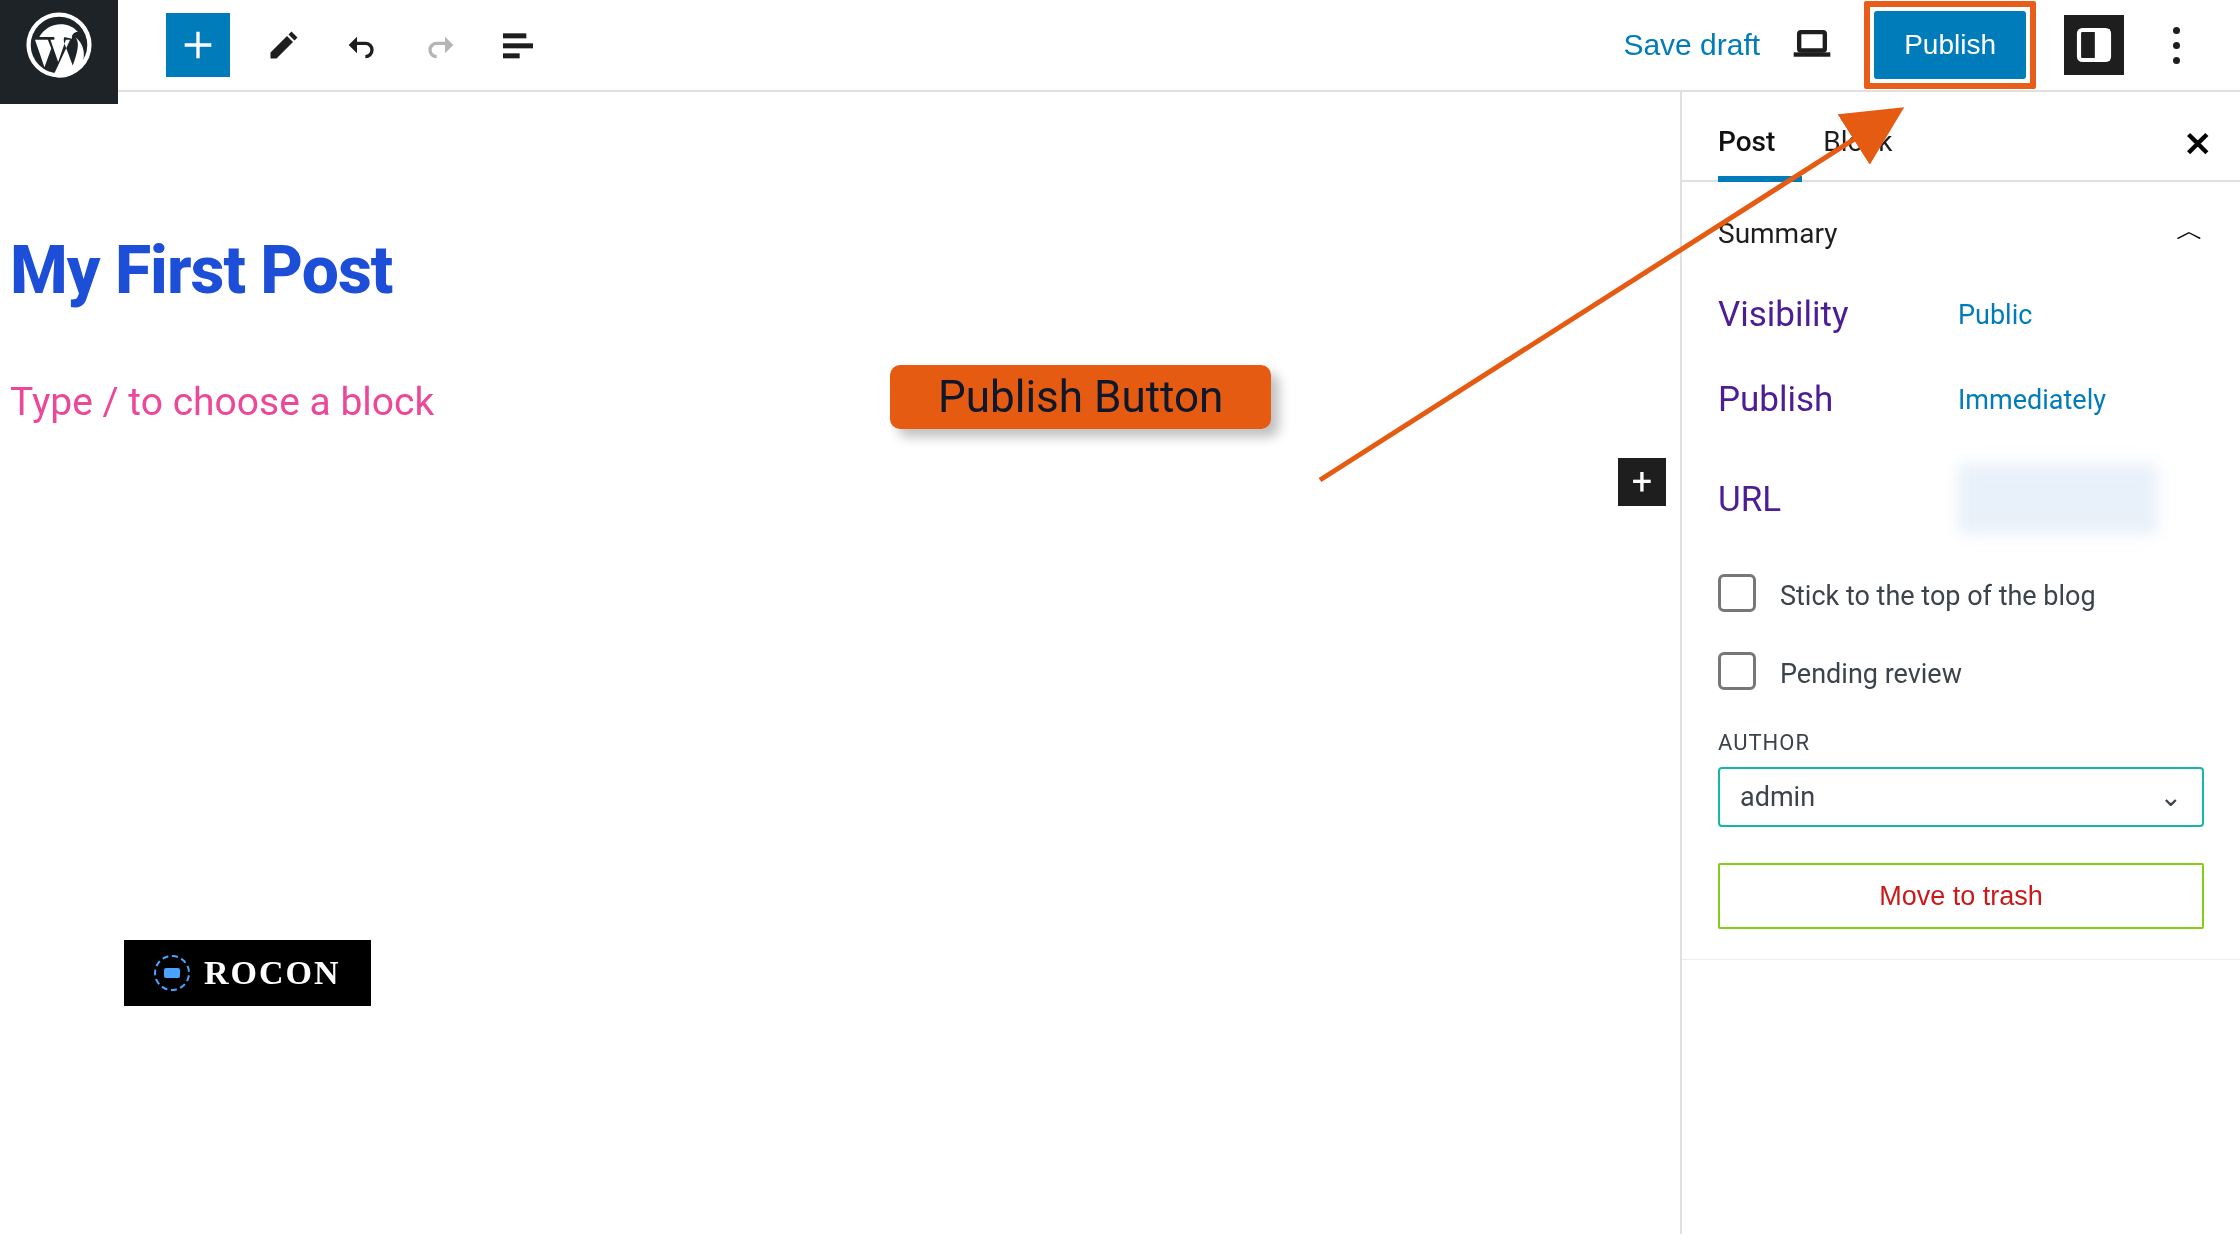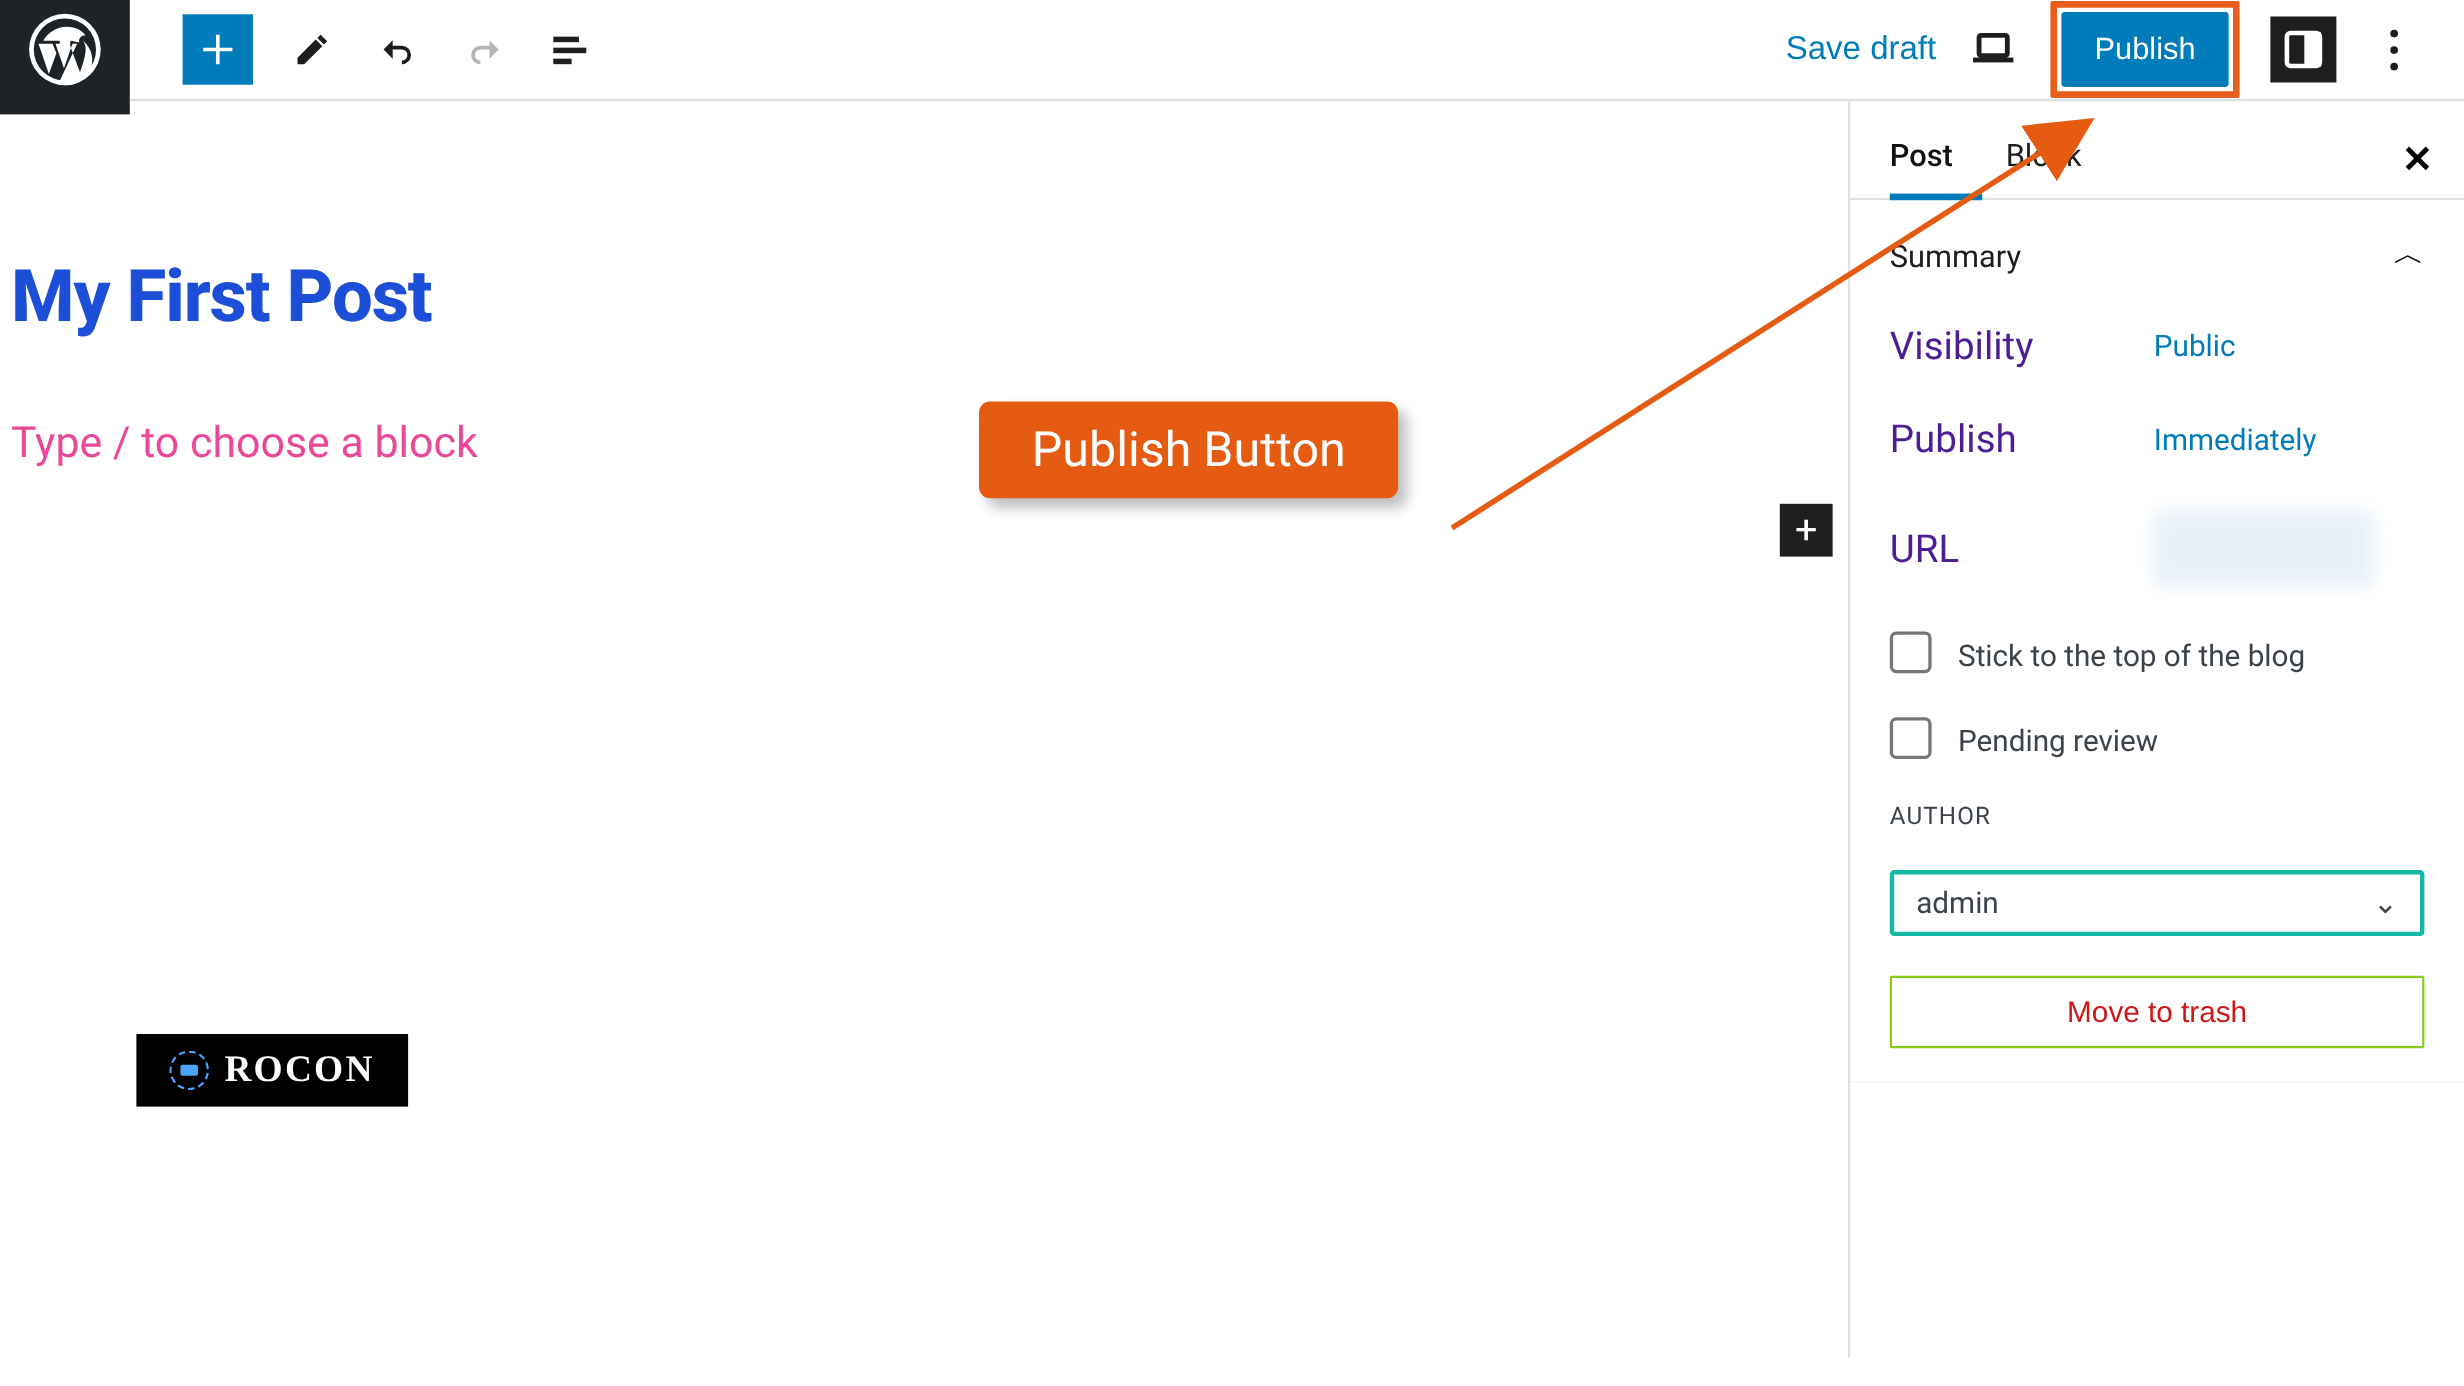--- a/index.html
+++ b/index.html
@@ -65,32 +65,32 @@
   .url-blur {
     width:200px; height:70px; background:#e8f0f9; filter: blur(8px); border-radius:6px;
   }
   .sp-check { display:flex; align-items:flex-end; margin-top:40px; gap:24px; cursor:pointer;}
   .checkbox {
     width:38px; height:38px; border:3px solid #777; border-radius:6px; background:#fff;
   }
   .sp-check-label { font-size:27px; color:#3c434a; }
   .author-label { font-size:22px; letter-spacing:1px; color:#3c434a; margin-top:40px; }
   .author-select {
-    margin-top:36px; border:4px solid #14b8a6; border-radius:4px; height:60px;
+    margin-top:12px; border:2px solid #14b8a6; border-radius:4px; height:60px;
     display:flex; align-items:center; justify-content:space-between; padding:0 20px; font-size:27px; color:#3c434a; cursor:pointer;
   }
   .trash-btn {
     margin-top:36px; border:2px solid #84cc16; color:#cc1818; background:#fff;
     width:100%; height:66px; font-size:27px; cursor:pointer; border-radius:2px;
   }
 
   
   .callout {
     position:absolute; left:890px; top:365px;
-    background:#e55b12; color:#ffffff; font-size:44px; padding:18px 48px; border-radius:10px;
+    background:#e55b12; color:#0f172a; font-size:44px; padding:6px 48px; border-radius:10px;
     box-shadow: 8px 8px 12px rgba(0,0,0,.25);
   }
   .arrow-svg { position:absolute; left:0; top:0; pointer-events:none; }
 
   
   .float-add {
     position:absolute; left:1618px; top:458px; width:48px; height:48px;
     background:#1e1e1e; color:#fff; display:flex; align-items:center; justify-content:center; font-size:36px; cursor:pointer;
   }
 

